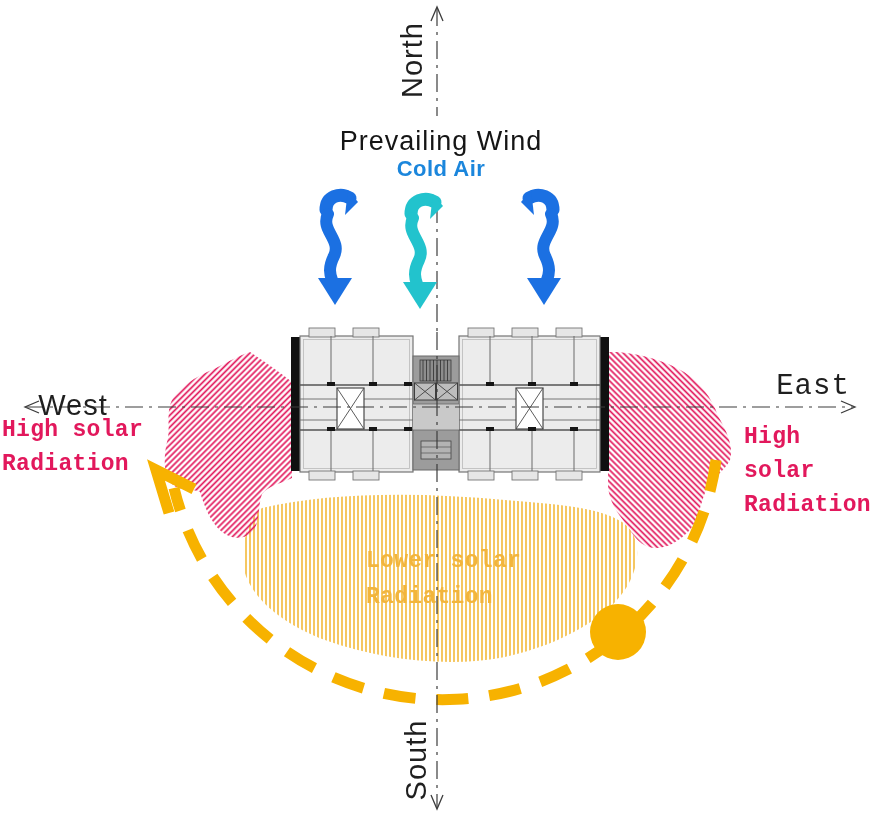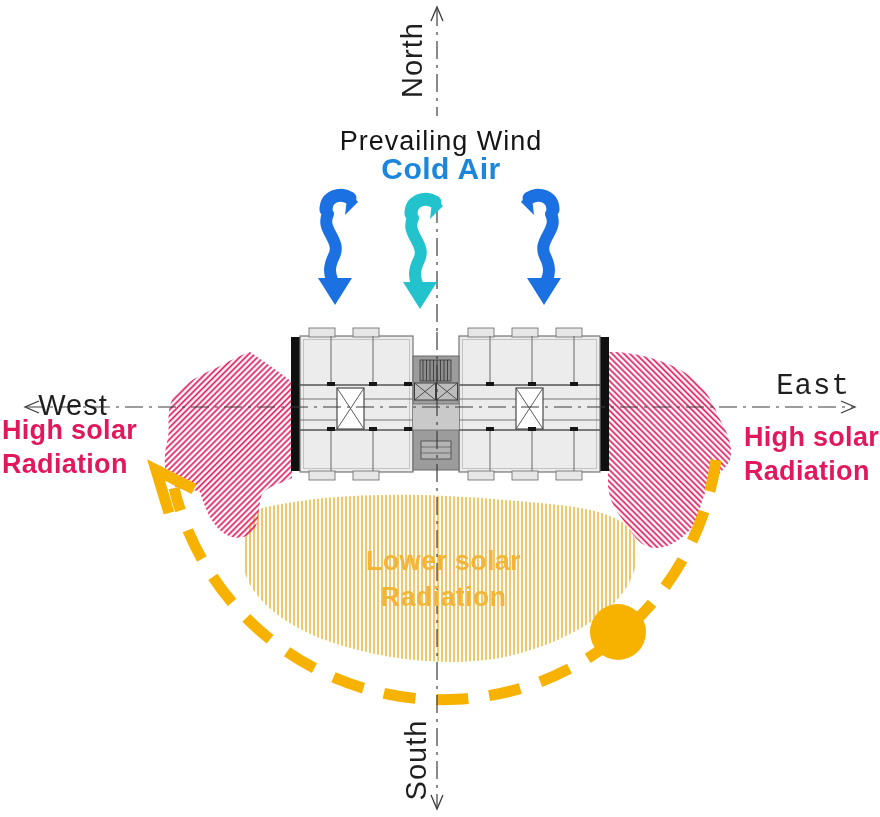--- a/index.html
+++ b/index.html
@@ -5,22 +5,22 @@
   html,body { margin:0; padding:0; background:#ffffff; }
   #canvas {
     position:relative; width:880px; height:817px; background:#ffffff;
     overflow:hidden; font-family:"Liberation Sans", sans-serif;
   }
   #gfx { position:absolute; left:0; top:0; }
   .lbl { position:absolute; white-space:nowrap; transform:translate(-50%,-50%); }
   .lbl.vert { transform:translate(-50%,-50%) rotate(-90deg); }
   .compass { font-size:29px; color:#1f1f1f; letter-spacing:1px; }
   .wind-title { font-size:27px; color:#151515; letter-spacing:1px; }
-  .wind-sub { font-size:30px; font-weight:bold; color:var(--cold-air-blue,#1b86dc); letter-spacing:0.5px; }
-  .solar-block { position:absolute; font-size:27px; font-weight:bold; line-height:34px; letter-spacing:0.3px; }
+  .wind-sub { font-size:22px; font-weight:bold; color:var(--cold-air-blue,#1b86dc); letter-spacing:0.5px; }
+  .solar-block { position:absolute; font-size:23px; font-weight:bold; line-height:34px; letter-spacing:0.3px;font-family:Liberation Mono, monospace; }
   .solar-hot  { color:var(--solar-pink,#e2185c); }
   .solar-low  { color:var(--lower-solar-gold,#f2b53c); line-height:36px; }
 </style>
 </head>
 <body>
 
 <div id="canvas">
 
   <svg id="gfx" width="880" height="817" viewBox="0 0 880 817">
     <defs>
@@ -204,20 +204,20 @@
   <div class="solar-block solar-hot" style="left:2px; top:413px;">
     <div>High solar</div>
     <div>Radiation</div>
   </div>
 
   <div class="solar-block solar-hot" style="left:744px; top:420px;">
     <div>High solar</div>
     <div>Radiation</div>
   </div>
 
-  <div class="solar-block solar-low" style="left:366px; top:543px;text-align:center;">
+  <div class="solar-block solar-low" style="left:366px; top:543px;">
     <div>Lower solar</div>
     <div>Radiation</div>
   </div>
 
   <div class="lbl vert compass" style="left:416px; top:760px;">South</div>
 
 </div>
 
 </body></html>

